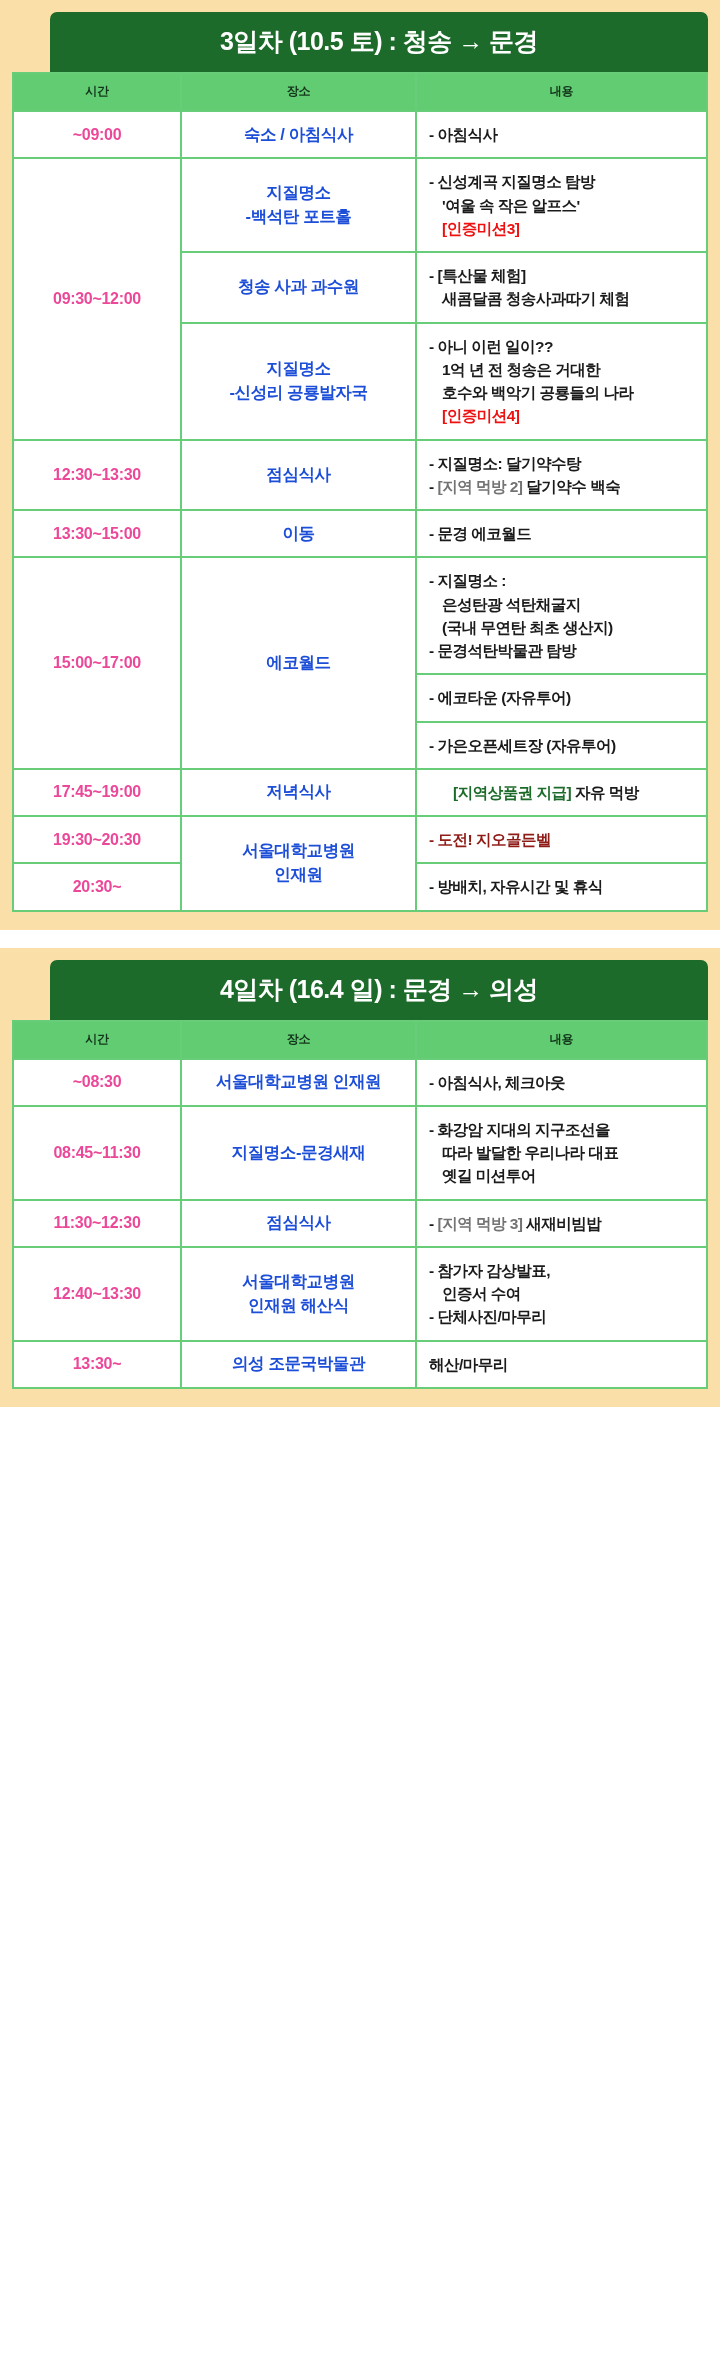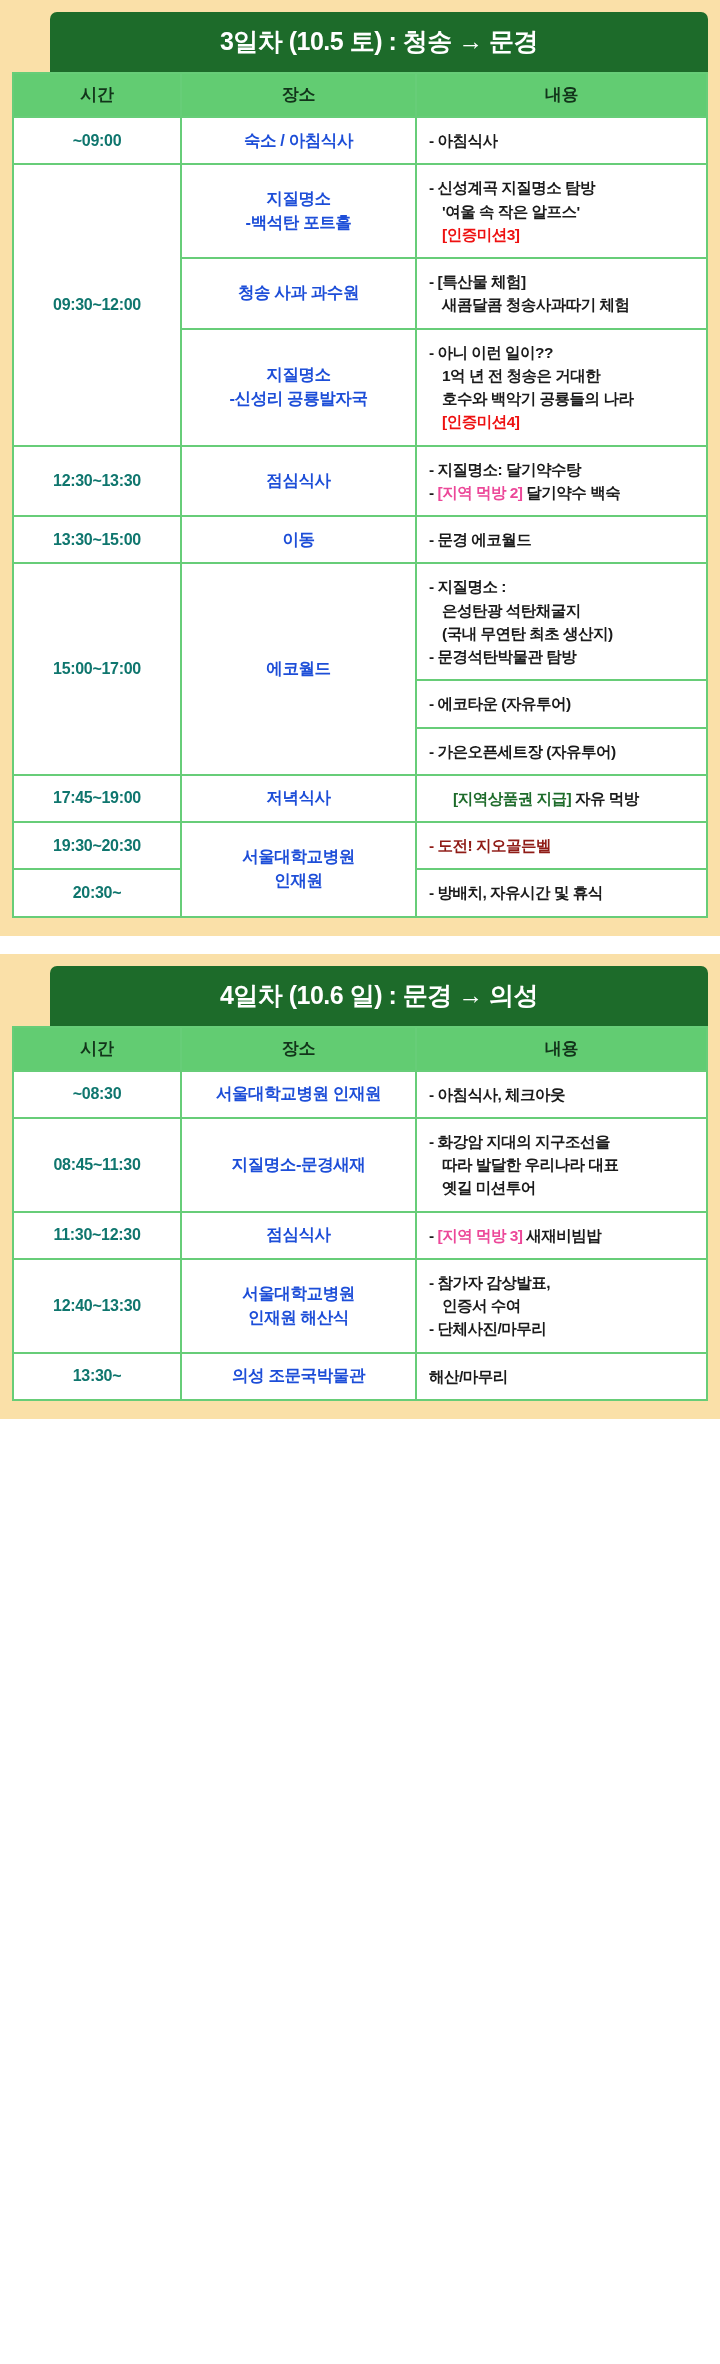--- a/index.html
+++ b/index.html
@@ -45,32 +45,32 @@
   }
   table.sched th, table.sched td {
     border: 2px solid #62c濃;
   }
   table.sched th, table.sched td {
     border: 2px solid #67cd78;
   }
   table.sched th {
     background: #62cc72;
     color: #12341a;
-    font-size: 17px;
+    font-size: 12px;
     font-weight: bold;
     text-align: center;
     padding: 9px 0 10px 0;
     letter-spacing: -0.3px;
   }
   col.c-time { width: 168px; }
   col.c-place { width: 235px; }
   col.c-detail { width: auto; }
 
   td.time {
-    color: #0f766e;
+    color: #ec4899;
     font-weight: bold;
     font-size: 16px;
     text-align: center;
     vertical-align: middle;
     letter-spacing: -0.3px;
     padding: 8px 12px;
   }
   td.place {
     color: #1d4ed8;
     font-weight: bold;
@@ -87,21 +87,21 @@
     text-align: left;
     vertical-align: middle;
     line-height: 1.5;
     letter-spacing: -0.5px;
     padding: 11px 8px 11px 12px;
     font-weight: bold;
   }
   td.detail .ln { display: block; white-space: nowrap; }
   td.detail .ind { padding-left: 13px; }
   .red { color: #ee1111; }
-  .blue { color: #ec4899; }
+  .blue { color: #737373; }
   .dgreen { color: #1d6b2a; padding-left: 24px; }
   .maroon { color: #8f1b16; }
 </style>
 </head>
 <body>
 
 <div class="page">
   <div id="days-root">
       <div class="day-block first">
         <div class="day-title">3일차 (10.5 토) : 청송 → 문경</div>
@@ -204,21 +204,21 @@
               <td class="time">20:30~</td>
               <td class="detail">
                 <span class="ln">- 방배치, 자유시간 및 휴식</span>
               </td>
             </tr>
           </tbody>
         </table>
       </div>
       <div class="spacer-between"></div>
       <div class="day-block">
-        <div class="day-title">4일차 (10.6 일) : 문경 → 의성</div>
+        <div class="day-title">4일차 (16.4 일) : 문경 → 의성</div>
         <table class="sched">
           <colgroup>
             <col class="c-time">
             <col class="c-place">
             <col class="c-detail">
           </colgroup>
           <thead>
             <tr>
               <th>시간</th>
               <th>장소</th>

